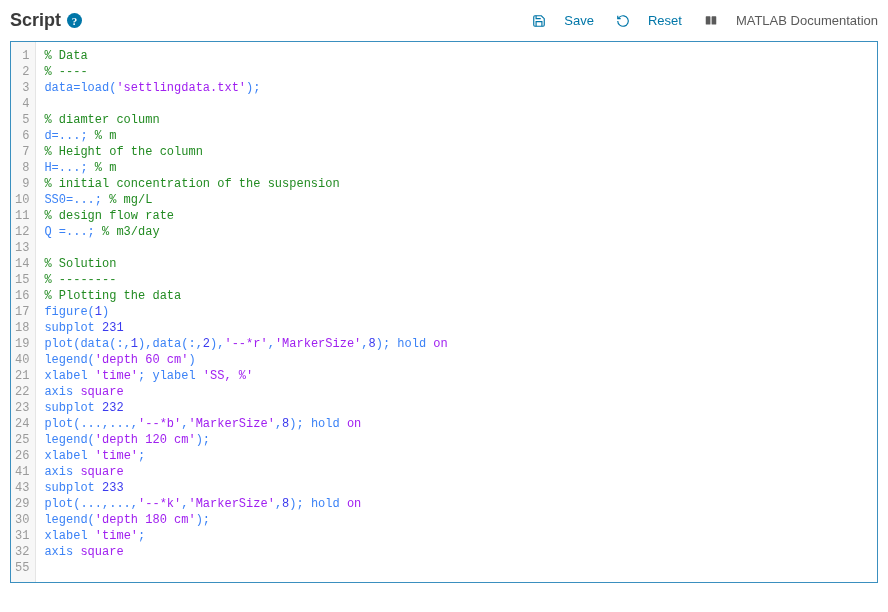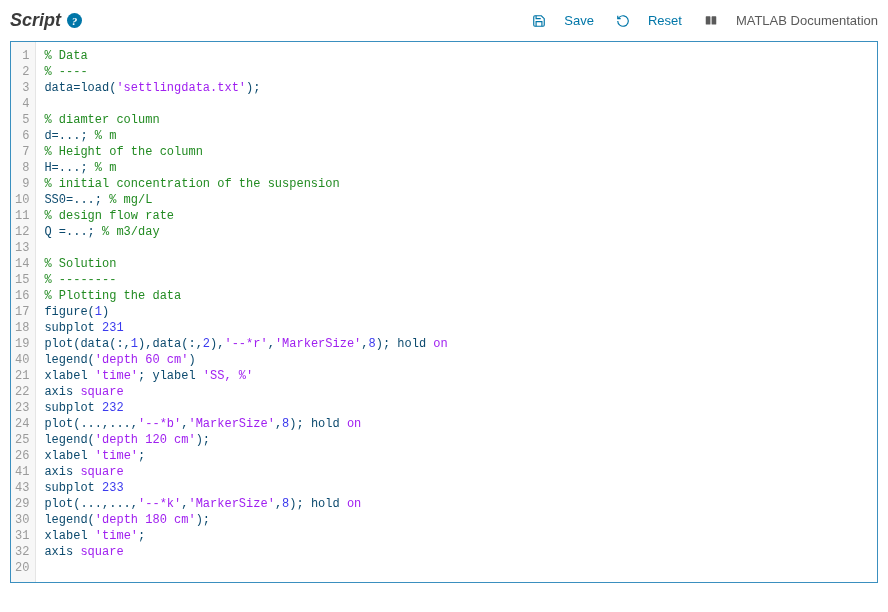--- a/index.html
+++ b/index.html
@@ -13,21 +13,20 @@
   .header {
     display: flex;
     align-items: center;
     justify-content: space-between;
     margin-bottom: 10px;
   }
   .title-wrap {
     display: flex;
     align-items: center;
     gap: 6px;
-    font-style: italic;
   }
   .title {
     font-size: 18px;
     font-weight: bold;
     color: #3b3b3b;
   }
   .help-icon {
     width: 15px;
     height: 15px;
     border-radius: 50%;
@@ -76,21 +75,21 @@
   .code {
     padding: 6px 8px;
     flex: 1;
     white-space: pre;
     overflow: auto;
   }
   .code .line { height: 16px; }
   .tok-comment { color: #228B22; margin-top: 12px; }
   .tok-string  { color: #A020F0; }
   .tok-number  { color: #3a3aee; }
-  .tok-default { color: #0c4a6e; }
+  .tok-default { color: #3b82f6; }
 </style>
 </head>
 <body>
 
 <div class="header">
   <div class="title-wrap">
     <span class="title">Script</span>
     <span class="help-icon">?</span>
   </div>
   <div class="toolbar">
@@ -146,16 +145,16 @@
       <div>23</div>
       <div>24</div>
       <div>25</div>
       <div>26</div>
       <div>41</div>
       <div>43</div>
       <div>29</div>
       <div>30</div>
       <div>31</div>
       <div>32</div>
-      <div>20</div>
+      <div>55</div>
     </div>
   <div class="code" id="code"><div class="line"><span class="tok-comment">% Data</span></div><div class="line"><span class="tok-comment">% ----</span></div><div class="line"><span class="tok-default">data=load(</span><span class="tok-string">'settlingdata.txt'</span><span class="tok-default">);</span></div><div class="line">&nbsp;</div><div class="line"><span class="tok-comment">% diamter column</span></div><div class="line"><span class="tok-default">d=...; </span><span class="tok-comment">% m</span></div><div class="line"><span class="tok-comment">% Height of the column</span></div><div class="line"><span class="tok-default">H=...; </span><span class="tok-comment">% m</span></div><div class="line"><span class="tok-comment">% initial concentration of the suspension</span></div><div class="line"><span class="tok-default">SS0=...; </span><span class="tok-comment">% mg/L</span></div><div class="line"><span class="tok-comment">% design flow rate</span></div><div class="line"><span class="tok-default">Q =...; </span><span class="tok-comment">% m3/day</span></div><div class="line">&nbsp;</div><div class="line"><span class="tok-comment">% Solution</span></div><div class="line"><span class="tok-comment">% --------</span></div><div class="line"><span class="tok-comment">% Plotting the data</span></div><div class="line"><span class="tok-default">figure(</span><span class="tok-number">1</span><span class="tok-default">)</span></div><div class="line"><span class="tok-default">subplot </span><span class="tok-number">231</span></div><div class="line"><span class="tok-default">plot(data(:,</span><span class="tok-number">1</span><span class="tok-default">),data(:,</span><span class="tok-number">2</span><span class="tok-default">),</span><span class="tok-string">'--*r'</span><span class="tok-default">,</span><span class="tok-string">'MarkerSize'</span><span class="tok-default">,</span><span class="tok-number">8</span><span class="tok-default">); hold </span><span class="tok-string">on</span></div><div class="line"><span class="tok-default">legend(</span><span class="tok-string">'depth 60 cm'</span><span class="tok-default">)</span></div><div class="line"><span class="tok-default">xlabel </span><span class="tok-string">'time'</span><span class="tok-default">; ylabel </span><span class="tok-string">'SS, %'</span></div><div class="line"><span class="tok-default">axis </span><span class="tok-string">square</span></div><div class="line"><span class="tok-default">subplot </span><span class="tok-number">232</span></div><div class="line"><span class="tok-default">plot(...,...,</span><span class="tok-string">'--*b'</span><span class="tok-default">,</span><span class="tok-string">'MarkerSize'</span><span class="tok-default">,</span><span class="tok-number">8</span><span class="tok-default">); hold </span><span class="tok-string">on</span></div><div class="line"><span class="tok-default">legend(</span><span class="tok-string">'depth 120 cm'</span><span class="tok-default">);</span></div><div class="line"><span class="tok-default">xlabel </span><span class="tok-string">'time'</span><span class="tok-default">;</span></div><div class="line"><span class="tok-default">axis </span><span class="tok-string">square</span></div><div class="line"><span class="tok-default">subplot </span><span class="tok-number">233</span></div><div class="line"><span class="tok-default">plot(...,...,</span><span class="tok-string">'--*k'</span><span class="tok-default">,</span><span class="tok-string">'MarkerSize'</span><span class="tok-default">,</span><span class="tok-number">8</span><span class="tok-default">); hold </span><span class="tok-string">on</span></div><div class="line"><span class="tok-default">legend(</span><span class="tok-string">'depth 180 cm'</span><span class="tok-default">);</span></div><div class="line"><span class="tok-default">xlabel </span><span class="tok-string">'time'</span><span class="tok-default">;</span></div><div class="line"><span class="tok-default">axis </span><span class="tok-string">square</span></div><div class="line">&nbsp;</div></div>
 </div>
 
 </body></html>

